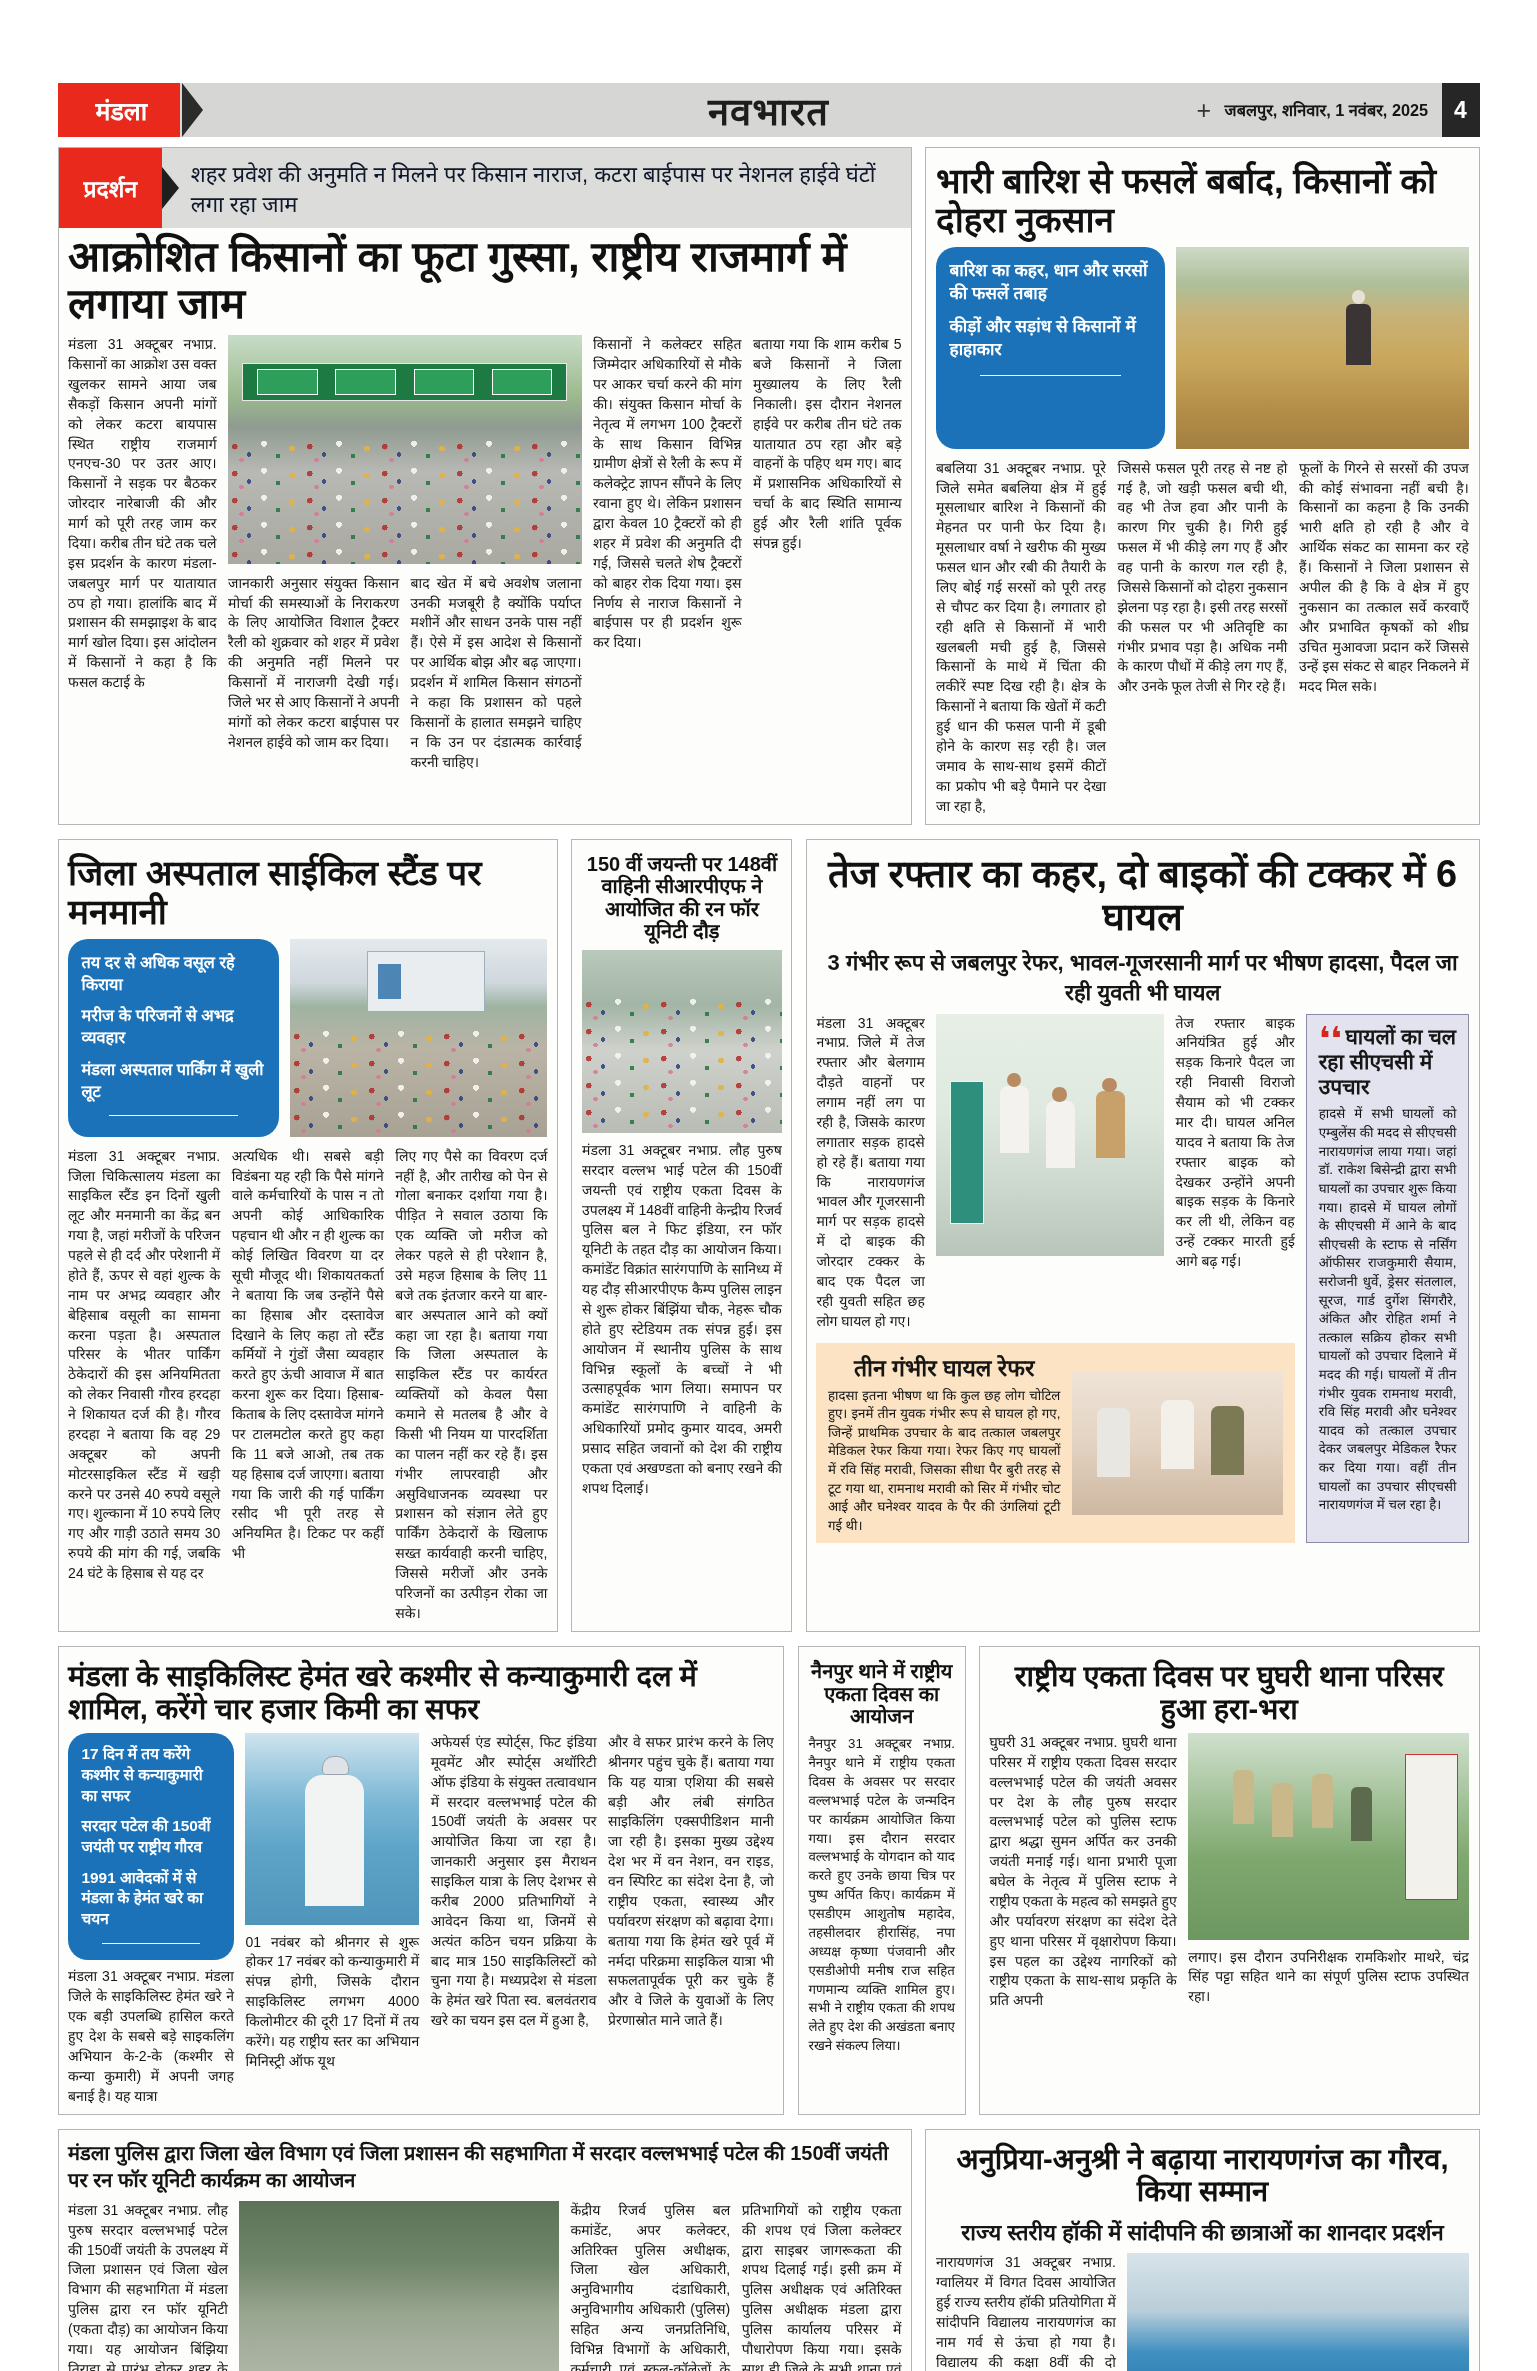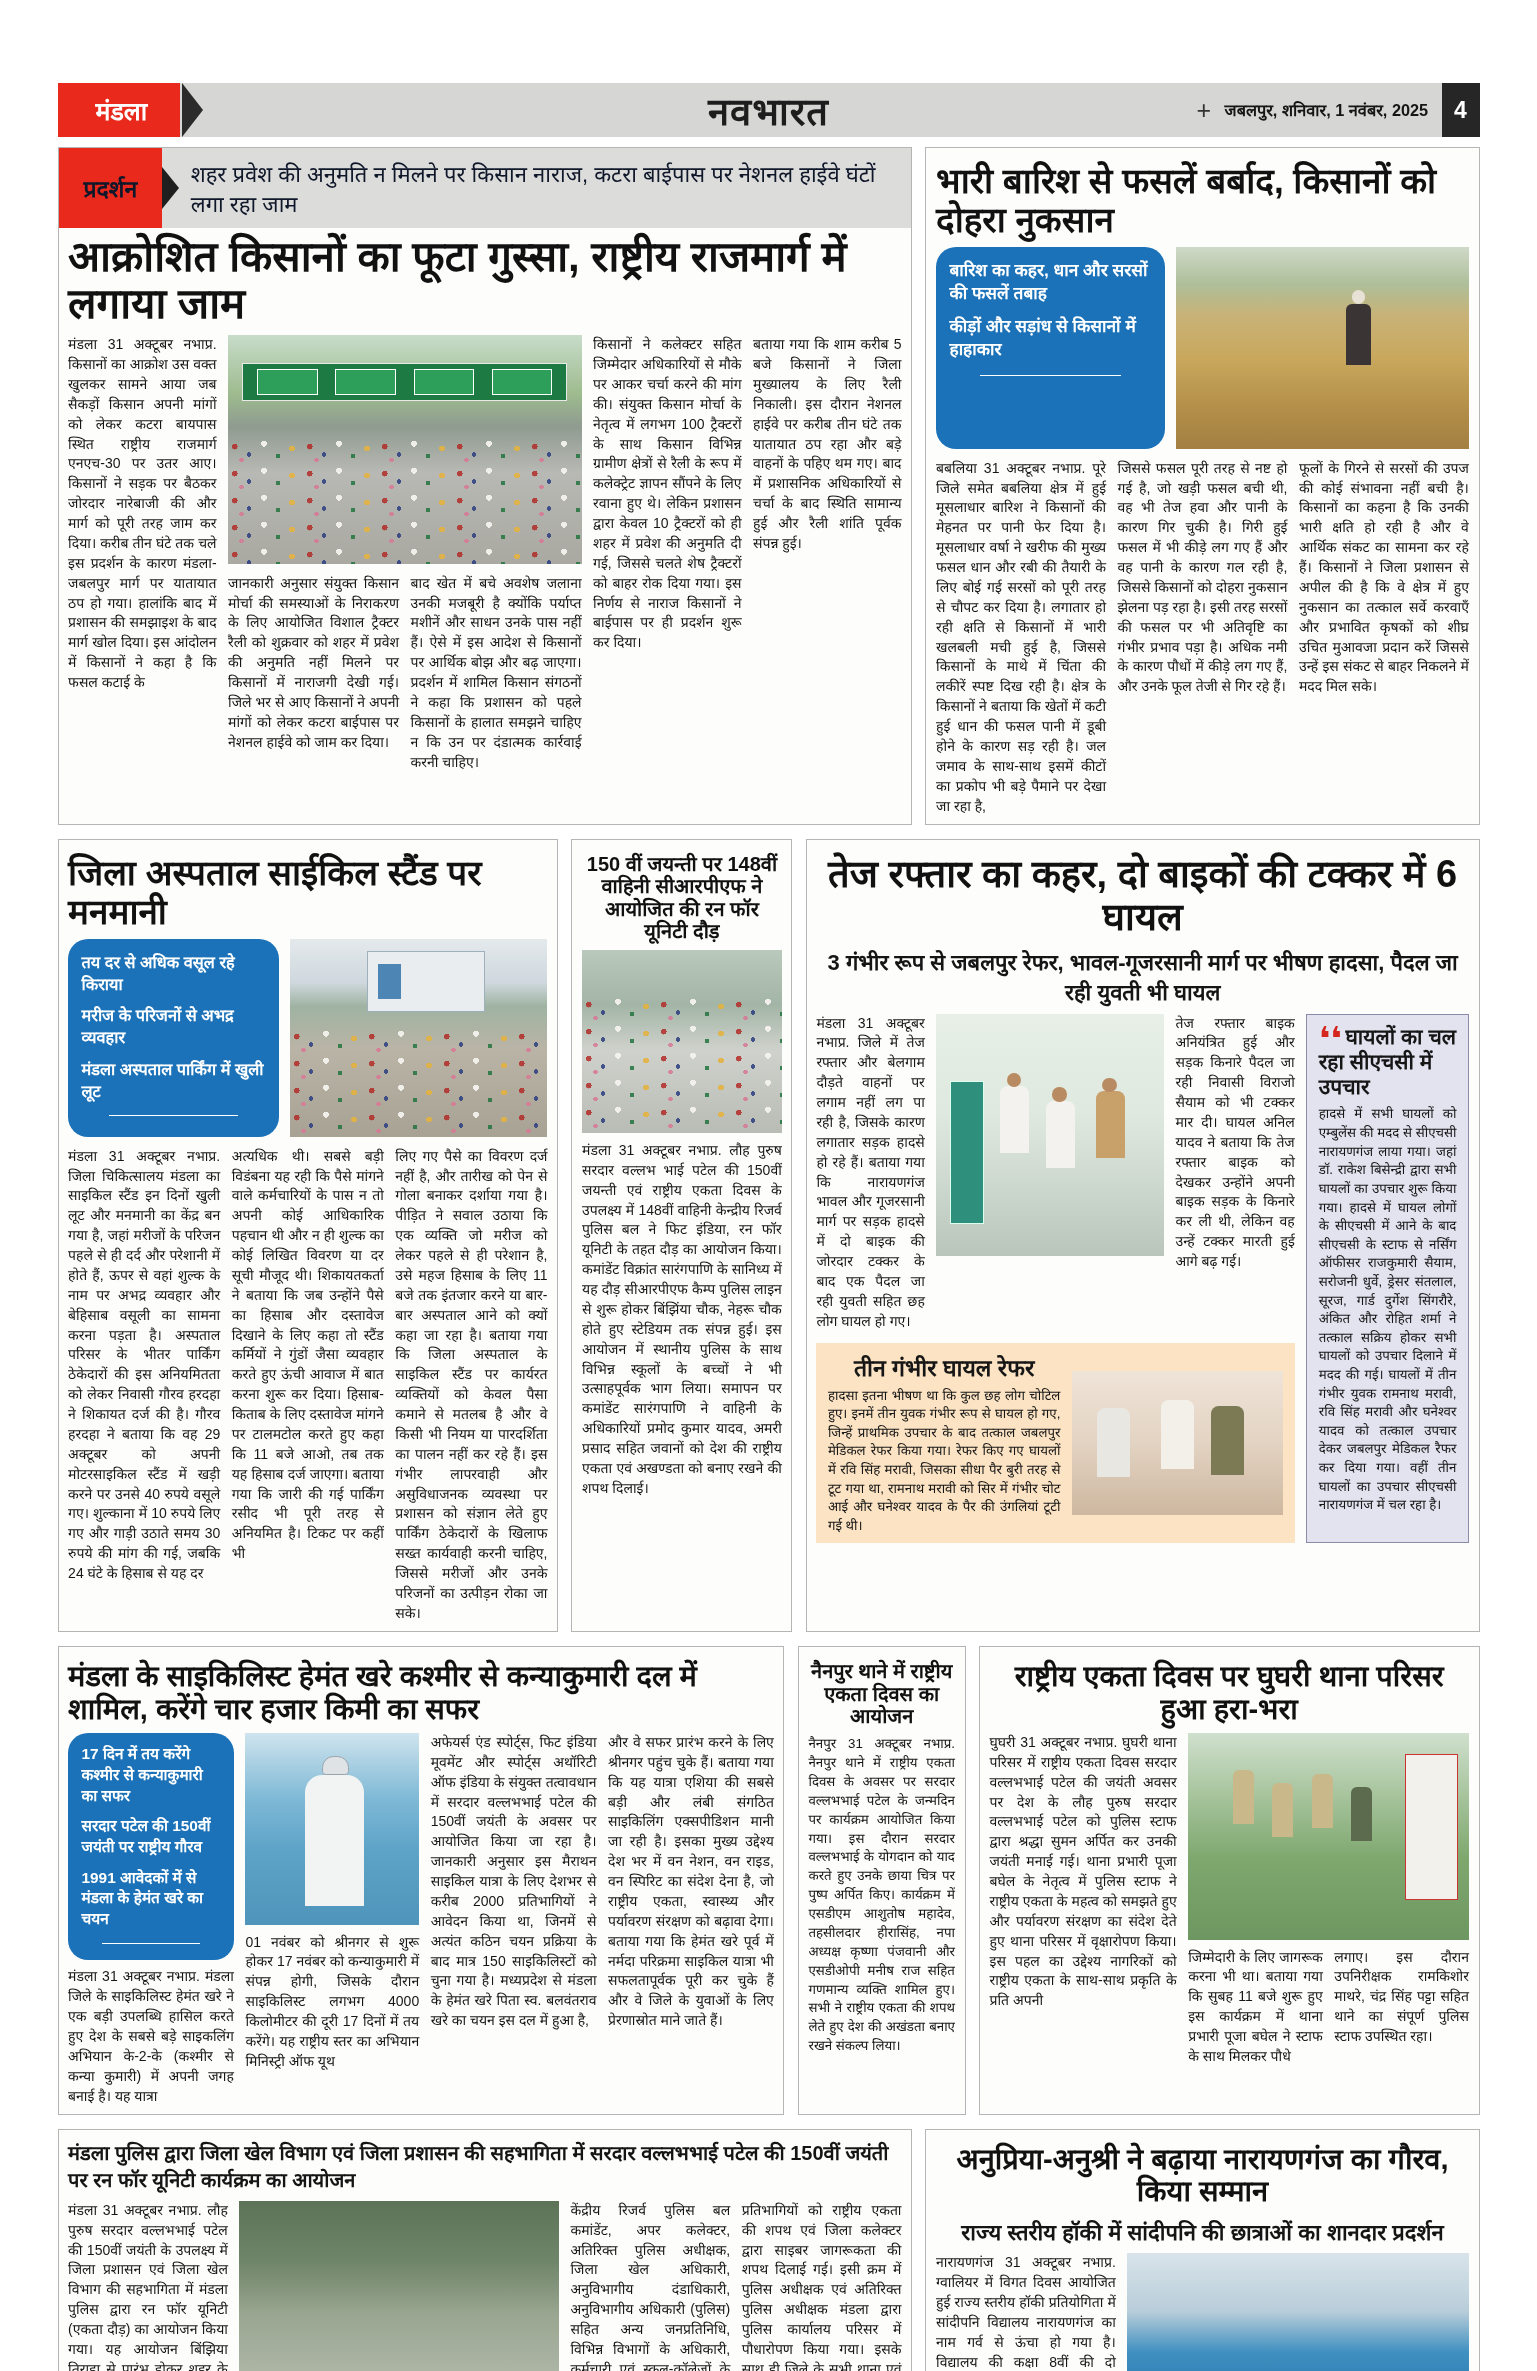--- a/index.html
+++ b/index.html
@@ -10,21 +10,21 @@
   .edition-tag{background:#e8291c;color:#fff;font-weight:bold;font-size:25px;height:54px;display:flex;align-items:center;padding:0 33px 0 38px;position:relative;}
   .edition-arrow{width:0;height:0;border-top:27px solid transparent;border-bottom:27px solid transparent;border-left:21px solid #2b2b2b;margin-left:1.9px;}
   .paper-title{position:absolute;left:50%;transform:translateX(-50%);font-size:38px;font-weight:bold;letter-spacing:1px;color:#1d1d1d;}
   .masthead-right{margin-left:auto;display:flex;align-items:center;gap:13.4px;font-size:16.3px;font-weight:bold;}
   .plus-mark{font-size:25px;font-weight:normal;color:#333;}
   .page-num{background:#262626;color:#fff;width:38px;height:54px;display:flex;align-items:center;justify-content:center;font-size:23px;font-weight:bold;}
   
   .row{display:flex;gap:13.4px;margin-bottom:13.4px;}
   article,.boxed{border:1px solid #b5b5b5;background:#fdfdfc;padding:7.7px 9.6px;box-sizing:border-box;}
   .kickbar{display:flex;align-items:center;background:#dcdcda;margin:-7.7px -9.6px 5.8px -9.6px;}
-  .tag{background:#e8291c;color:#0f172a;font-weight:bold;font-size:23px;padding:24px 25px;position:relative;}
+  .tag{background:#e8291c;color:#ffffff;font-weight:bold;font-size:23px;padding:24px 25px;position:relative;}
   .tag-arrow{width:0;height:0;border-top:21px solid transparent;border-bottom:21px solid transparent;border-left:17.3px solid #1f1f1f;}
   .kicker{font-weight:normal;font-size:22px;padding:3.8px 11.5px;color:#0f172a;}
   .headline{font-weight:bold;color:#111;line-height:1.12;margin:5.8px 0 7.7px 0;}
   .h-xl{font-size:42px;}
   .h-lg{font-size:35px;}
   .h-md{font-size:29px;}
   .h-sm{font-size:20px;text-align:center;}
   .subhead{font-weight:bold;font-size:22px;text-align:center;margin:1.9px 0 7.7px 0;color:#151515;}
   .cols{display:flex;gap:11.5px;}
   .col{flex:1;font-size:14px;line-height:1.42;text-align:justify;}
@@ -239,21 +239,20 @@
         <div class="col" style="flex:1;">घुघरी 31 अक्टूबर नभाप्र. घुघरी थाना परिसर में राष्ट्रीय एकता दिवस सरदार वल्लभभाई पटेल की जयंती अवसर पर देश के लौह पुरुष सरदार वल्लभभाई पटेल को पुलिस स्टाफ द्वारा श्रद्धा सुमन अर्पित कर उनकी जयंती मनाई गई। थाना प्रभारी पूजा बघेल के नेतृत्व में पुलिस स्टाफ ने राष्ट्रीय एकता के महत्व को समझते हुए और पर्यावरण संरक्षण का संदेश देते हुए थाना परिसर में वृक्षारोपण किया। इस पहल का उद्देश्य नागरिकों को राष्ट्रीय एकता के साथ-साथ प्रकृति के प्रति अपनी</div>
         <div style="flex:1.5;display:flex;flex-direction:column;gap:7.7px;">
           <div class="ph ph-plant" style="height:207px;">
             <div class="banner"></div>
             <div class="cop" style="left:16%;top:18%;"></div>
             <div class="cop" style="left:30%;top:24%;"></div>
             <div class="cop" style="left:44%;top:20%;"></div>
             <div class="cop" style="left:58%;top:26%;background:#5c6b4e;"></div>
           </div>
           <div class="cols">
-            <div class="col">जिम्मेदारी के लिए जागरूक करना भी था। बताया गया कि सुबह 11 बजे शुरू हुए इस कार्यक्रम में थाना प्रभारी पूजा बघेल ने स्टाफ के साथ मिलकर पौधे</div>
             <div class="col">लगाए। इस दौरान उपनिरीक्षक रामकिशोर माथरे, चंद्र सिंह पट्टा सहित थाने का संपूर्ण पुलिस स्टाफ उपस्थित रहा।</div>
           </div>
         </div>
       </div>
     </article>
   </section>
 
   <section class="row">
     <article style="flex:61;">
       <div class="subhead" style="text-align:left;font-size:20px;">मंडला पुलिस द्वारा जिला खेल विभाग एवं जिला प्रशासन की सहभागिता में सरदार वल्लभभाई पटेल की 150वीं जयंती पर रन फॉर यूनिटी कार्यक्रम का आयोजन</div>

